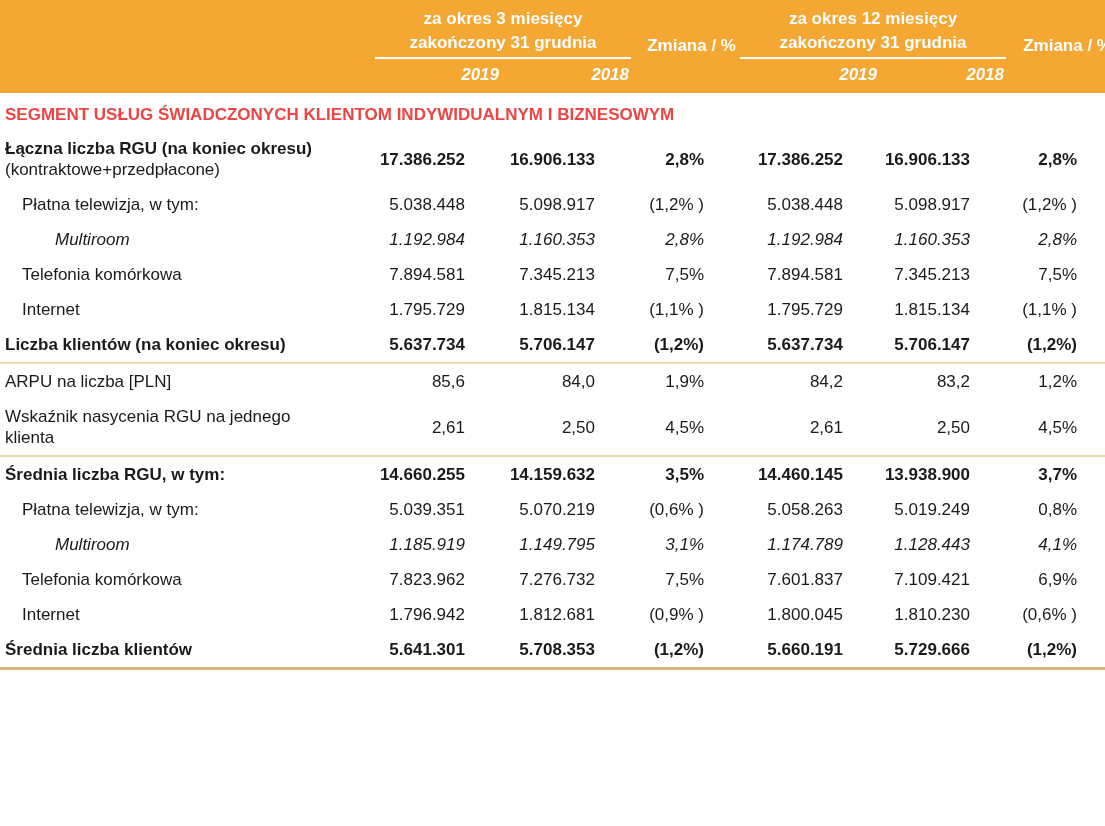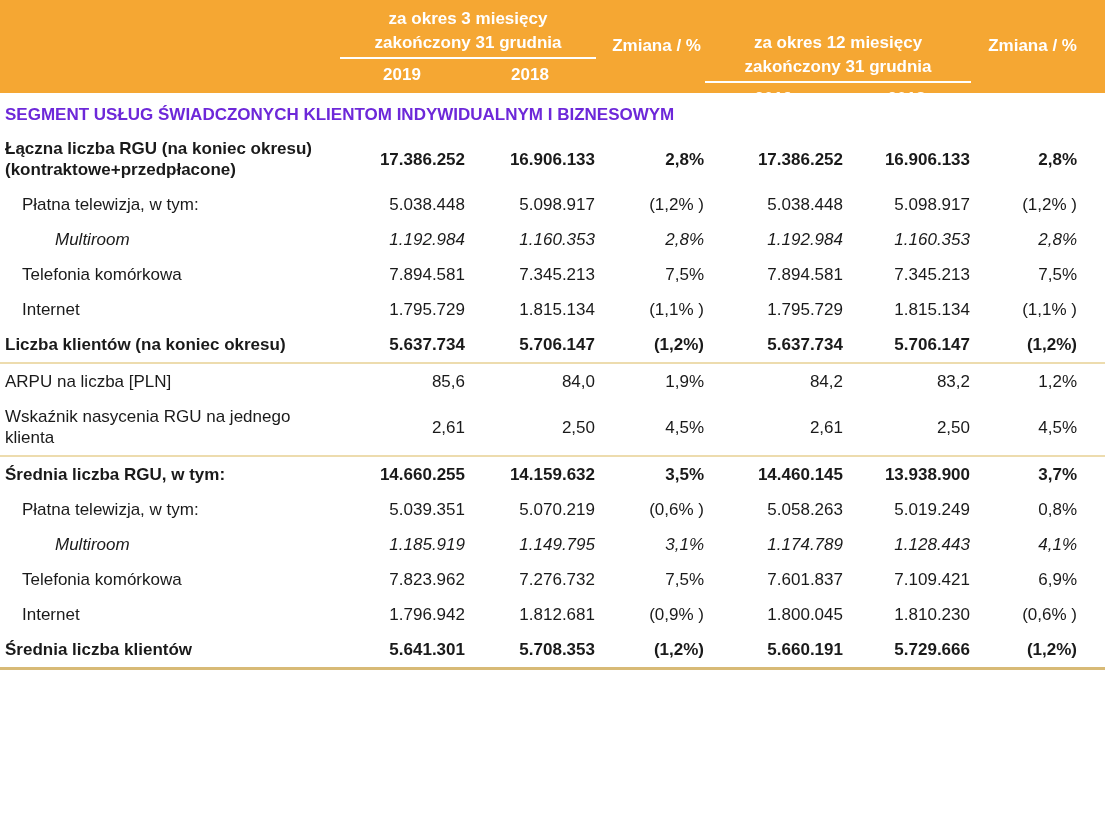--- a/index.html
+++ b/index.html
@@ -18,43 +18,44 @@
 
   
   .band {
     width: 1105px;
     height: 93px;
     background: #F5A733;
     display: flex;
     box-sizing: border-box;
     color: #ffffff;
     font-weight: bold;
+    padding-left: 35px;
   }
   .band .spacer-left  { width: 340px; flex: 0 0 340px; }
   .band .spacer-right { width: 27px; flex: 0 0 27px; }
 
   .pgroup {
     display: flex;
     flex-direction: column;
     box-sizing: border-box;
     padding-top: 7px;
   }
   .pgroup-3m  { flex: 0 0 256px; width: 256px; }
-  .pgroup-12m { flex: 0 0 266px; width: 266px; margin-top: 24px; }
+  .pgroup-12m { flex: 0 0 266px; width: 266px; }
   .ptitle {
     text-align: center;
     line-height: 24px;
     border-bottom: 2px solid #ffffff;
     padding-bottom: 2px;
   }
   .years {
     display: flex;
     padding-top: 6px;
   }
-  .year { text-align: center; box-sizing: border-box; padding-right: 2px; }
+  .year { text-align: right; box-sizing: border-box; padding-right: 2px; font-style: italic; }
   .pgroup-3m  .year-left  { width: 126px; }
   .pgroup-3m  .year-right { width: 130px; }
   .pgroup-12m .year-left  { width: 139px; }
   .pgroup-12m .year-right { width: 127px; }
 
   .change-col {
     box-sizing: border-box;
     padding-top: 36px;
     text-align: right;
     white-space: nowrap;
@@ -72,30 +73,30 @@
   table.report td {
     vertical-align: middle;
     padding-top: 7px;
     padding-bottom: 7px;
     line-height: 21px;
   }
   td.lbl { text-align: left; padding-left: 5px; box-sizing: border-box; }
   td.val { text-align: right; padding-right: 1px; white-space: nowrap; }
 
   tr.section td {
-    color: #6d28d9;
+    color: #ef4444;
     font-weight: bold;
     padding-top: 9px;
     padding-bottom: 6px;
   }
   tr.b { font-weight: bold; }
   tr.i { font-style: italic; }
   tr.ind1 td.lbl { padding-left: 22px; }
   tr.ind2 td.lbl { padding-left: 55px; }
-  .reg { font-weight: bold; }
+  .reg { font-weight: normal; }
 
   tr.div-thin  td { border-bottom: 2px solid #EDDCAE; }
   tr.div-thick td { border-bottom: 3px solid #D8BA76; margin-left: 32px; }
 </style>
 </head>
 <body>
 
 <div class="band">
   <div class="spacer-left"></div>
 

